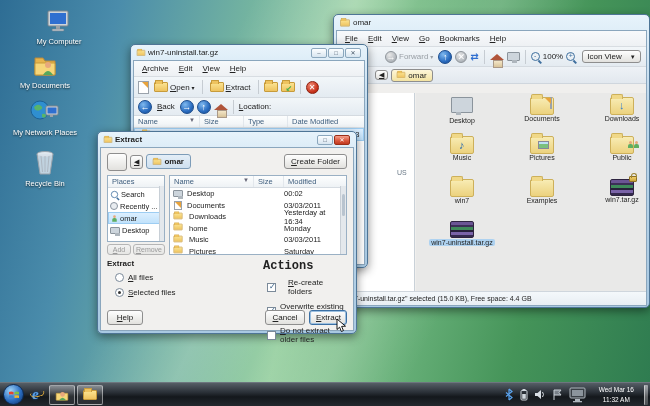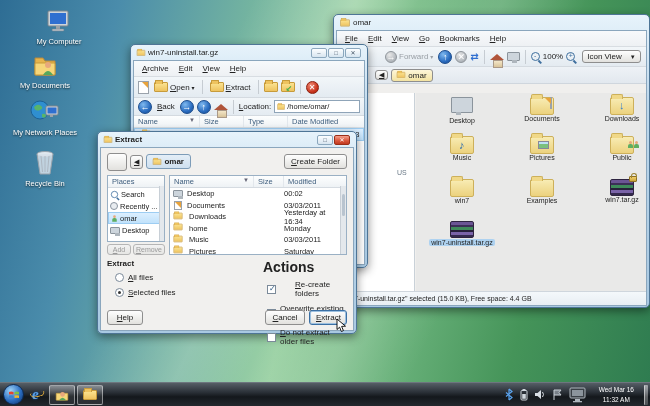--- a/index.html
+++ b/index.html
@@ -311,24 +311,20 @@
         <span class="redx">✕</span>
       </div>
       <div class="toolbar" style="height:18px;">
         <span class="circlebtn">←</span>
         <span class="menuitem" style="padding:0 2px;">Back</span>
         <span class="circlebtn">→</span>
         <span class="circlebtn">↑</span>
         <span class="house"></span>
         <span class="tsep"></span>
         <span class="menuitem" style="padding:0;">Location:</span>
-        <span style="flex:1;display:flex;align-items:center;gap:2px;border:1px solid #8fa4b8;background:#fff;height:13px;padding:0 2px;">
-          <span class="folder" style="transform:scale(.55);margin:-3px;"></span>
-          <span style="font-size:7.5px;">/home/omar/</span>
-        </span>
       </div>
       <div class="lheader">
         <div style="flex:1;display:flex;justify-content:space-between;">
             <span>Name</span>
             <span style="font-size:6px;color:#667;">▼</span>
           </div>
         <div style="width:44px;"><span>Size</span></div>
         <div style="width:44px;"><span>Type</span></div>
         <div style="width:76px;border-right:none;"><span>Date Modified</span></div>
       </div>
@@ -449,22 +445,22 @@
           <div style="display:flex;align-items:center;gap:4px;margin:5px 0 0 8px;">
             <span class="radio"></span>
             <span class="optlbl">All files</span>
           </div>
           <div style="display:flex;align-items:center;gap:4px;margin:6px 0 0 8px;">
             <span class="radio on"></span>
             <span class="optlbl">Selected files</span>
           </div>
         </div>
         <div style="flex:1;padding-left:8px;">
-          <b style="font-size:14px;">Actions</b>
-          <div style="display:flex;align-items:center;gap:19px;margin:5px 0 0 4px;">
+          <b style="font-size:12px;font-family:Liberation Mono, monospace;">Actions</b>
+          <div style="display:flex;align-items:center;gap:12px;margin:5px 0 0 4px;">
             <span class="chk on"></span>
             <span class="optlbl">Re-create folders</span>
           </div>
           <div style="display:flex;align-items:center;gap:4px;margin:6px 0 0 4px;">
             <span class="chk on"></span>
             <span class="optlbl">Overwrite existing files</span>
           </div>
           <div style="display:flex;align-items:center;gap:4px;margin:6px 0 0 4px;">
             <span class="chk"></span>
             <span class="optlbl">Do not extract older files</span>

